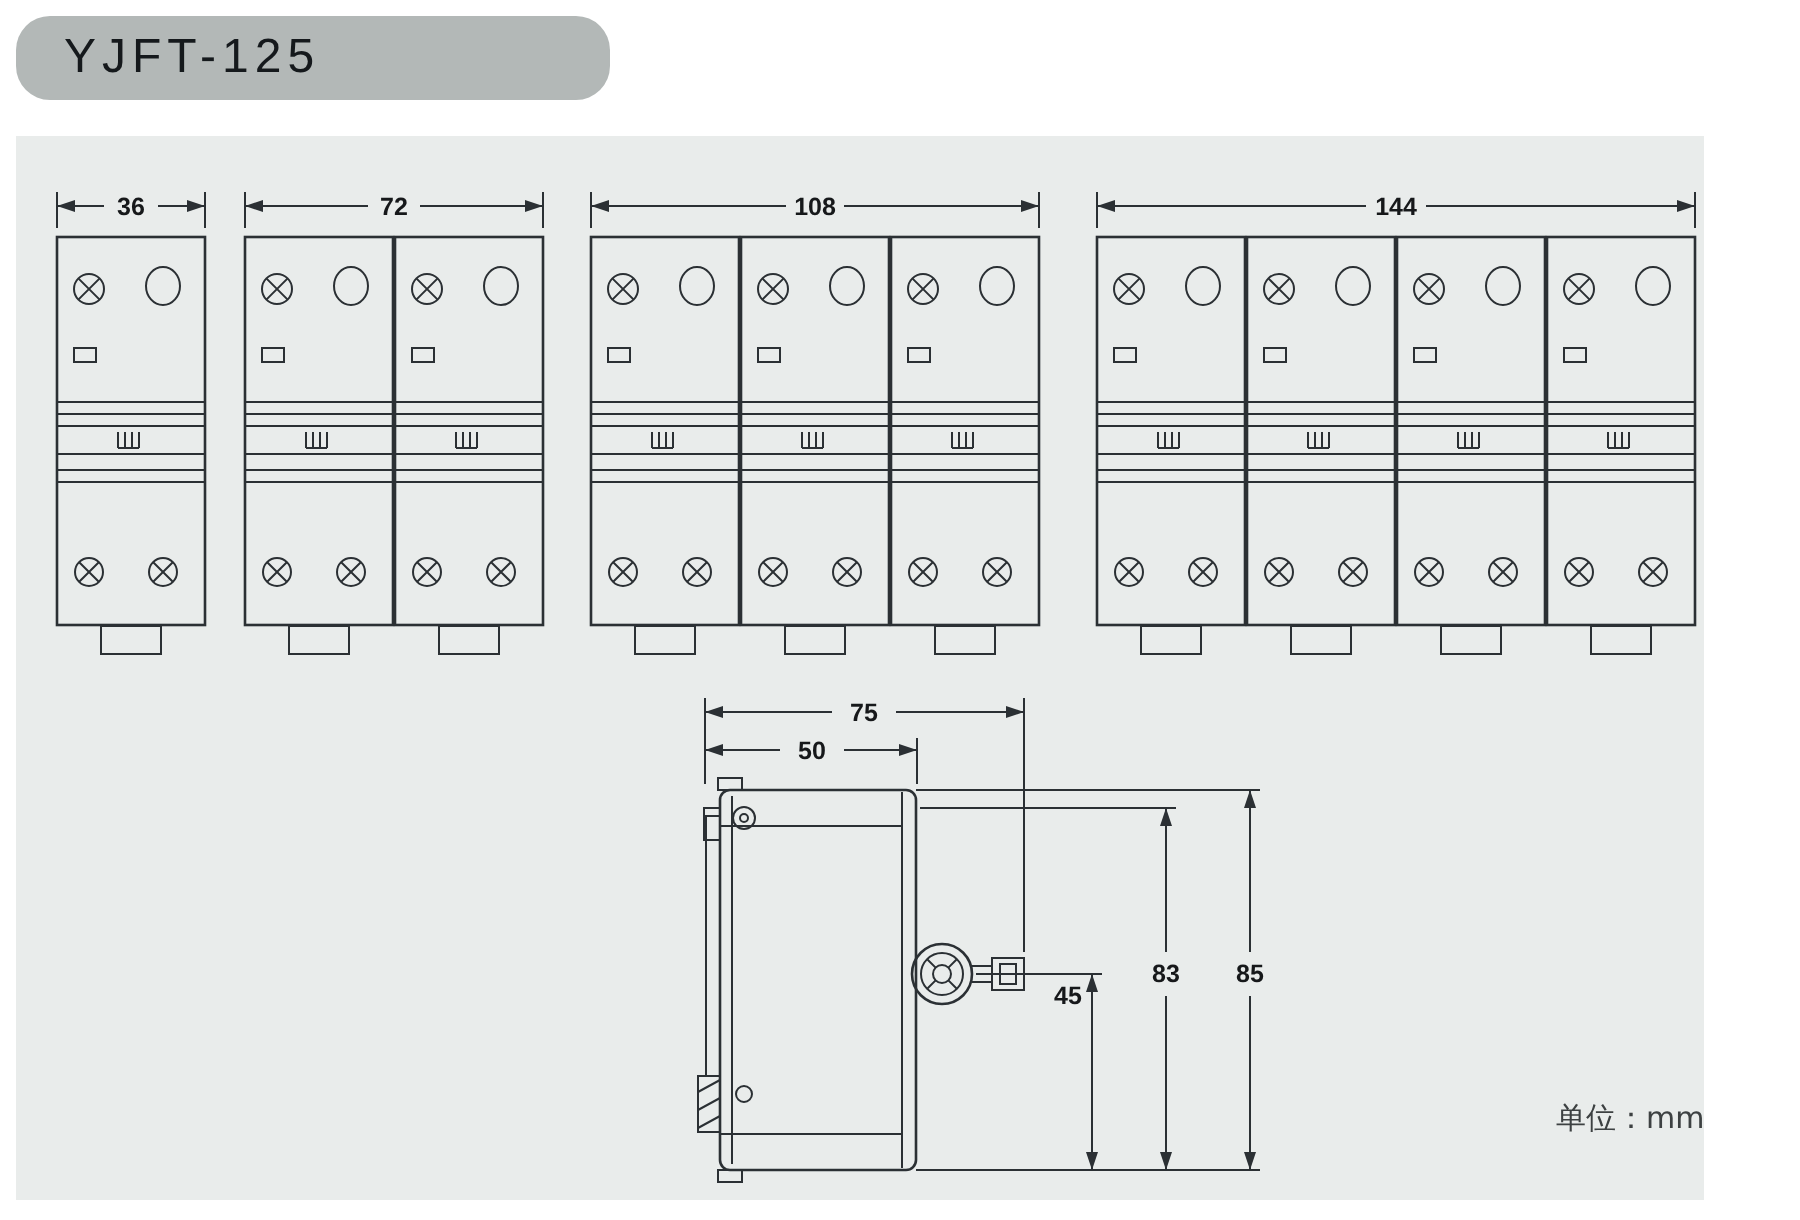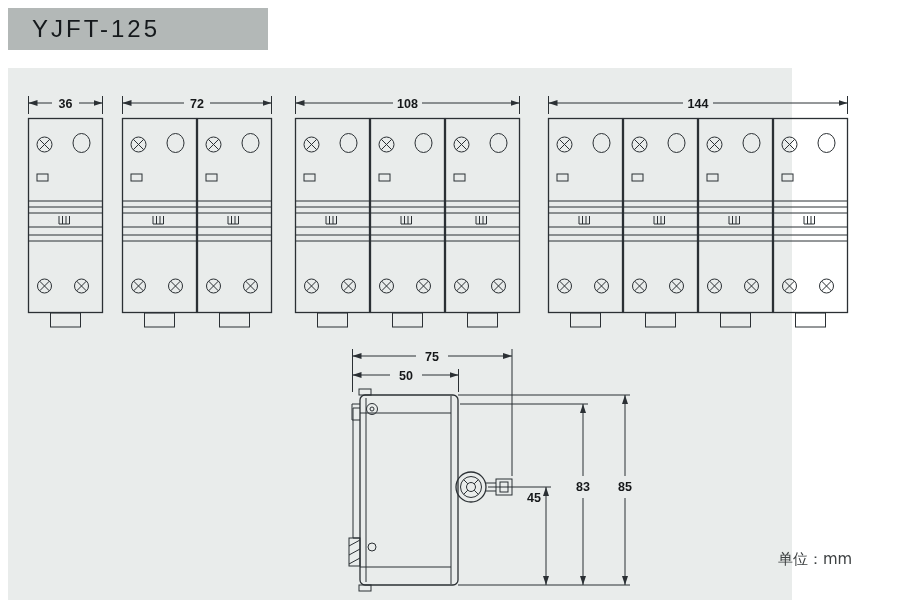--- a/index.html
+++ b/index.html
@@ -1,22 +1,22 @@
 <!DOCTYPE html>
 <html><head>
 <meta charset="utf-8">
 <style>
   html,body{margin:0;padding:0;background:#ffffff;}
   .page{position:relative;width:900px;height:610px;background:#ffffff;overflow:hidden;
         font-family:"Liberation Sans",sans-serif;}
-  .title-box{position:absolute;left:8px;top:8px;width:260px;height:42px;
-             background:#b3b8b7;display:flex;align-items:center;}
+  .title-box{position:absolute;left:8px;top:8px;width:297px;height:42px;
+             background:#b3b8b7;display:flex;align-items:center;border-radius:17px;}
   .title-box span{padding-left:24px;font-size:24px;font-weight:500;letter-spacing:3px;
                   color:#15191c;}
-  .panel{position:absolute;left:8px;top:68px;width:784px;height:532px;background:#e9eceb;text-align:center;}
+  .panel{position:absolute;left:8px;top:68px;width:844px;height:532px;background:#e9eceb;text-align:center;}
   svg{display:block;}
   .s{fill:none;stroke:#2b3034;stroke-width:1;}
   .s2{fill:none;stroke:#2b3034;stroke-width:1.3;}
   .dimln{stroke:#2b3034;stroke-width:1;fill:none;}
   text.dim{font-family:"Liberation Sans",sans-serif;font-size:12.5px;font-weight:700;
            fill:#16181a;text-anchor:middle;}
   text.unit{font-family:"DejaVu Sans","Liberation Sans",sans-serif;font-size:15px;fill:#3d4142;}
 </style>
 </head>
 <body>

